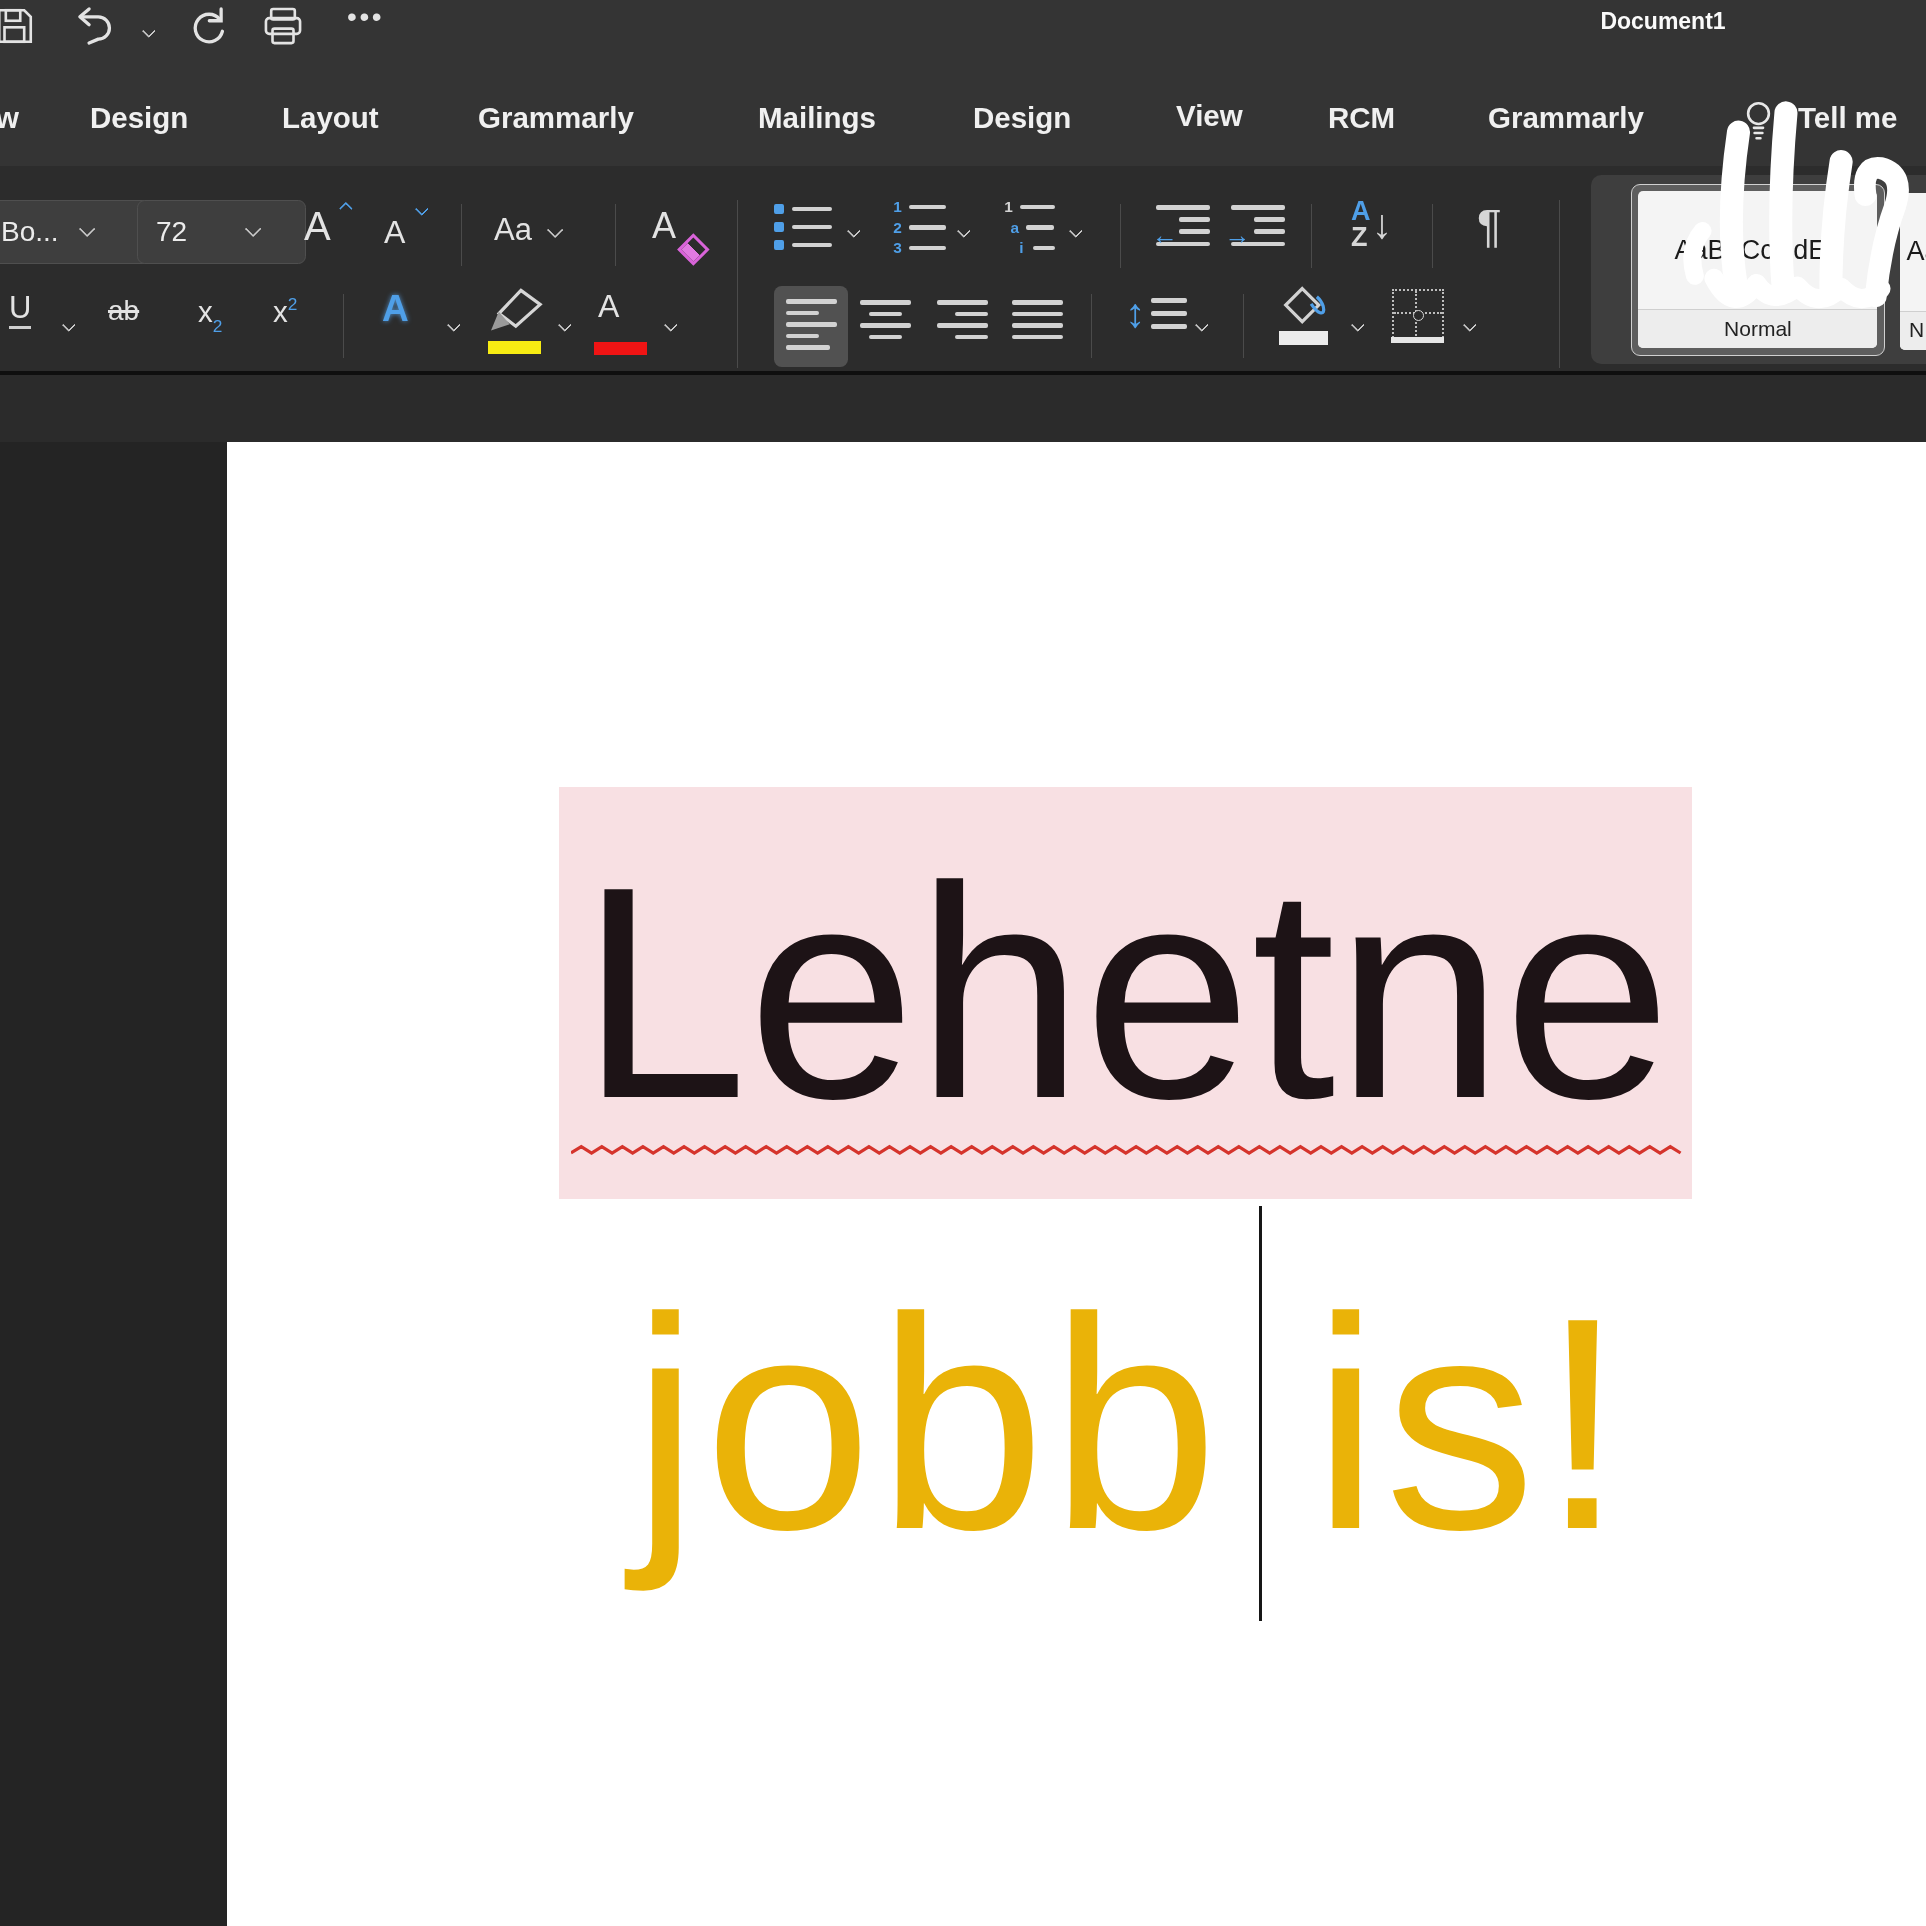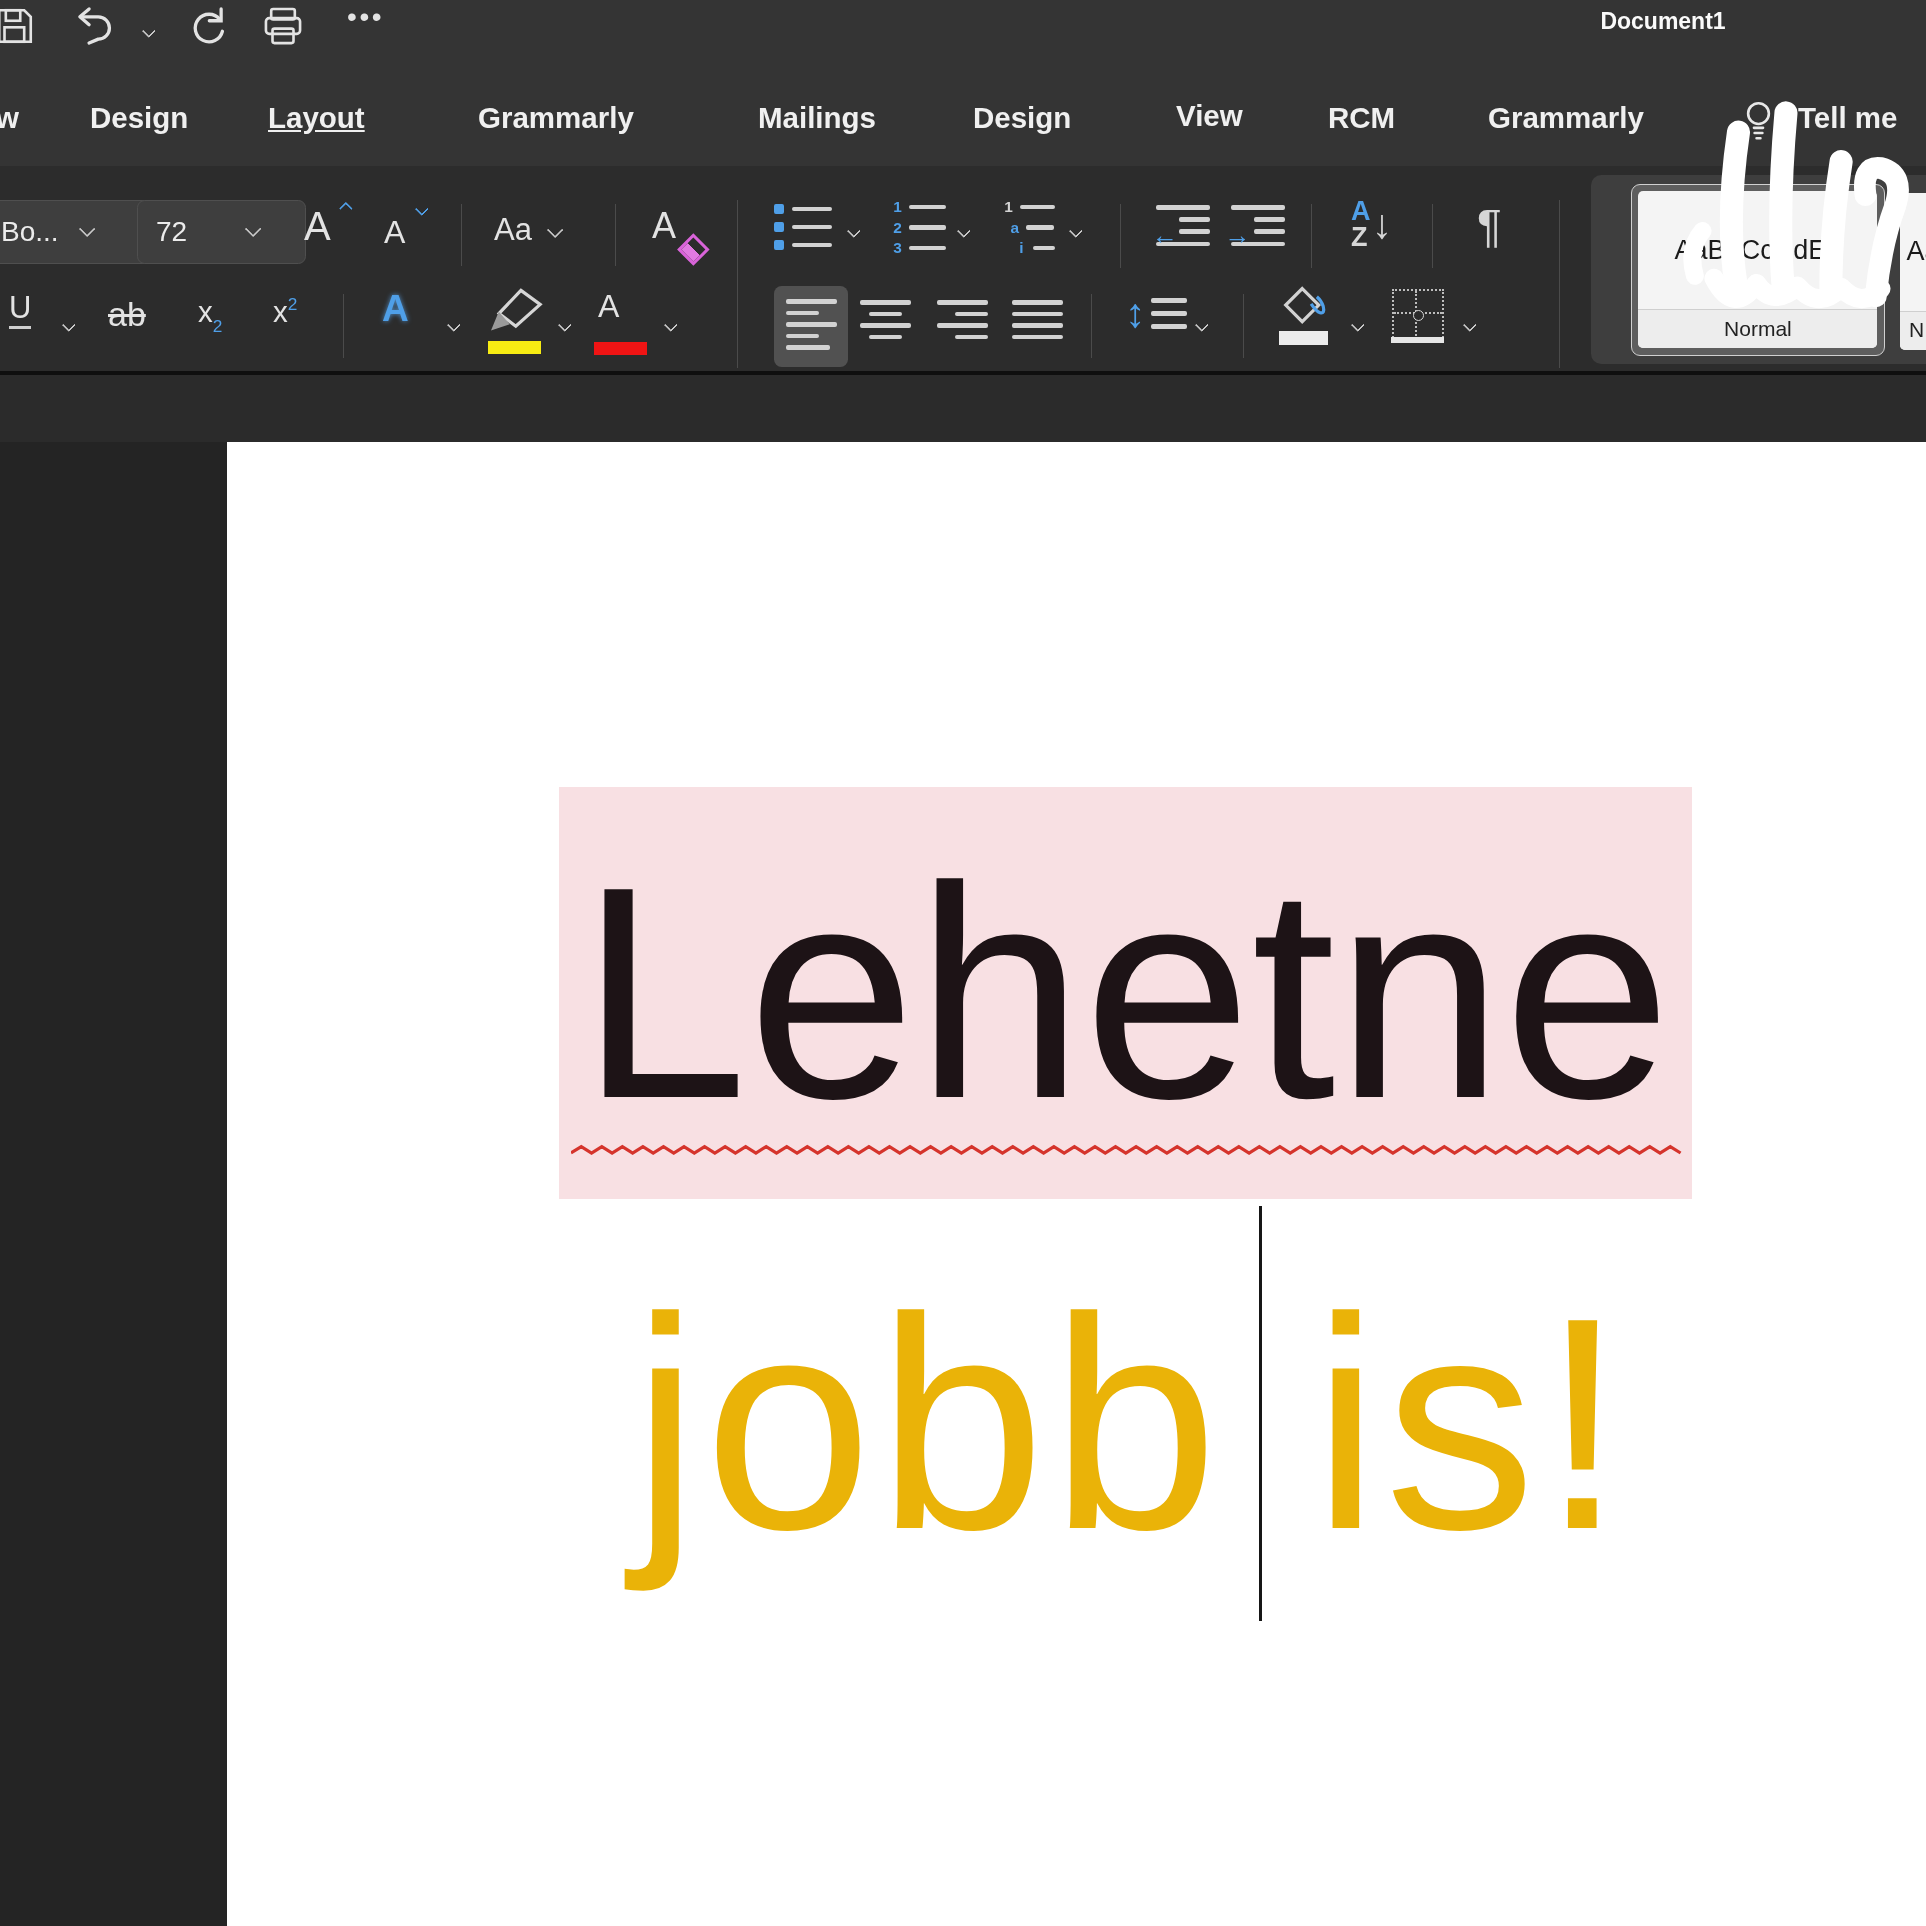--- a/index.html
+++ b/index.html
@@ -98,21 +98,21 @@
   </span>
 </div>
 <div class="abs" style="left:347px;top:1.3px;color:#e3e3e3;font-size:28px;letter-spacing:2.6px;">
   <span>•••</span>
 </div>
 
 <div class="abs title" style="left:1528px;top:7.7px;width:270px;">Document1</div>
 
 <div class="abs tab" style="left:-3.9px;top:101px;">w</div>
 <div class="abs tab" style="left:90px;top:101px;">Design</div>
-<div class="abs tab" style="left:268px;top:101px;text-decoration:underline;">Layout</div>
+<div class="abs tab" style="left:282px;top:101px;">Layout</div>
 <div class="abs tab" style="left:478px;top:101px;">Grammarly</div>
 <div class="abs tab" style="left:758px;top:101px;">Mailings</div>
 <div class="abs tab" style="left:973px;top:101px;">Design</div>
 <div class="abs tab" style="left:1176px;top:99px;">View</div>
 <div class="abs tab" style="left:1328px;top:101px;">RCM</div>
 <div class="abs tab" style="left:1488px;top:101px;">Grammarly</div>
 <div class="abs" style="left:1741px;top:98px;">
   <span>
     <svg width="35" height="48" viewBox="0 0 54 74" fill="none" stroke="#e8e8e8" stroke-width="4" stroke-linecap="round">
       <circle cx="27" cy="24" r="16"></circle>
@@ -157,21 +157,21 @@
 
 <div class="abs vdiv" style="left:737px;top:200px;height:168px;"></div>
 
 <div class="abs" style="left:9px;top:290px;">
   <span class="glyph" style="font-size:31px;border-bottom:3.2px solid #cfcfcf;padding-bottom:1.3px;">U</span>
 </div>
 <div class="abs" style="left:64px;top:320px;">
   <span class="chev small"></span>
 </div>
 <div class="abs" style="left:108px;top:295px;">
-  <span class="glyph" style="font-size:34px;text-decoration:line-through;text-decoration-thickness:2.6px;">ab</span>
+  <span class="glyph" style="font-size:28px;text-decoration:line-through;text-decoration-thickness:2.6px;">ab</span>
 </div>
 <div class="abs" style="left:198px;top:295px;">
   <span class="glyph" style="font-size:29.5px;">x</span><span style="color:#4f9fe8;font-size:17.3px;position:relative;top:10.3px;">2</span>
 </div>
 <div class="abs" style="left:273px;top:295px;">
   <span class="glyph" style="font-size:29.5px;">x</span><span style="color:#4f9fe8;font-size:17.3px;position:relative;top:-11.6px;">2</span>
 </div>
 
 <div class="abs vdiv" style="left:343px;top:294px;height:64px;"></div>
 

